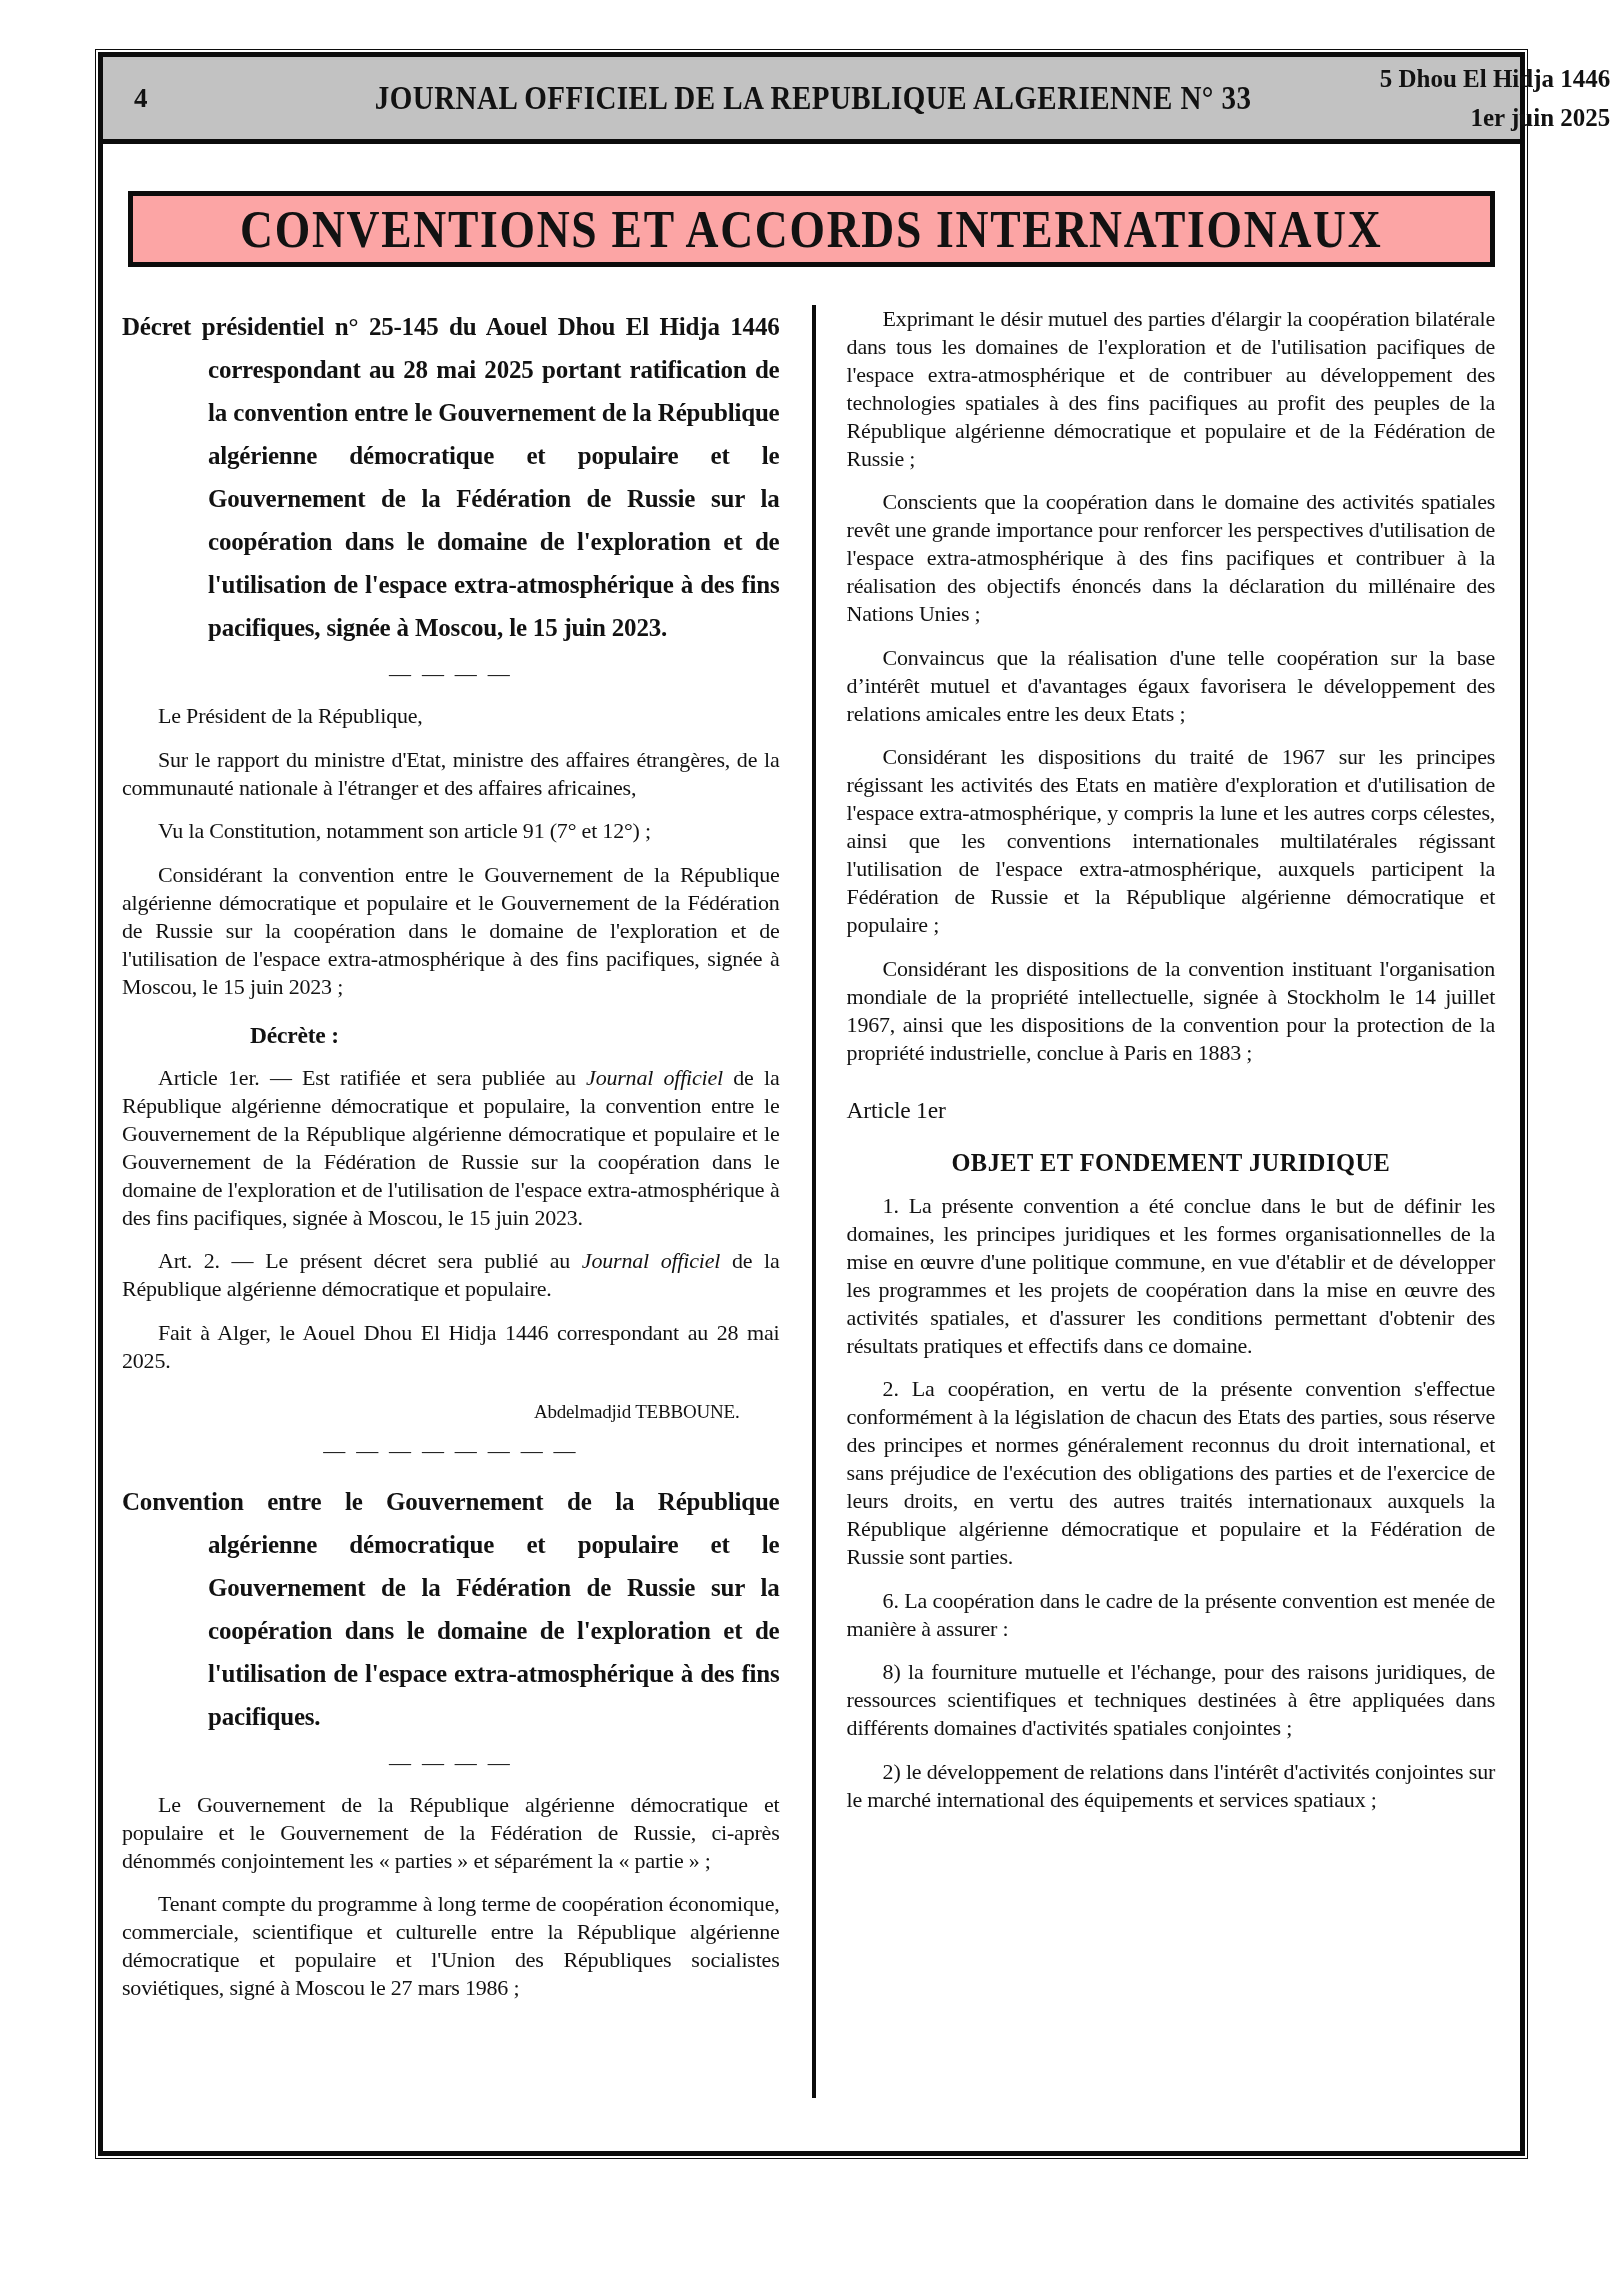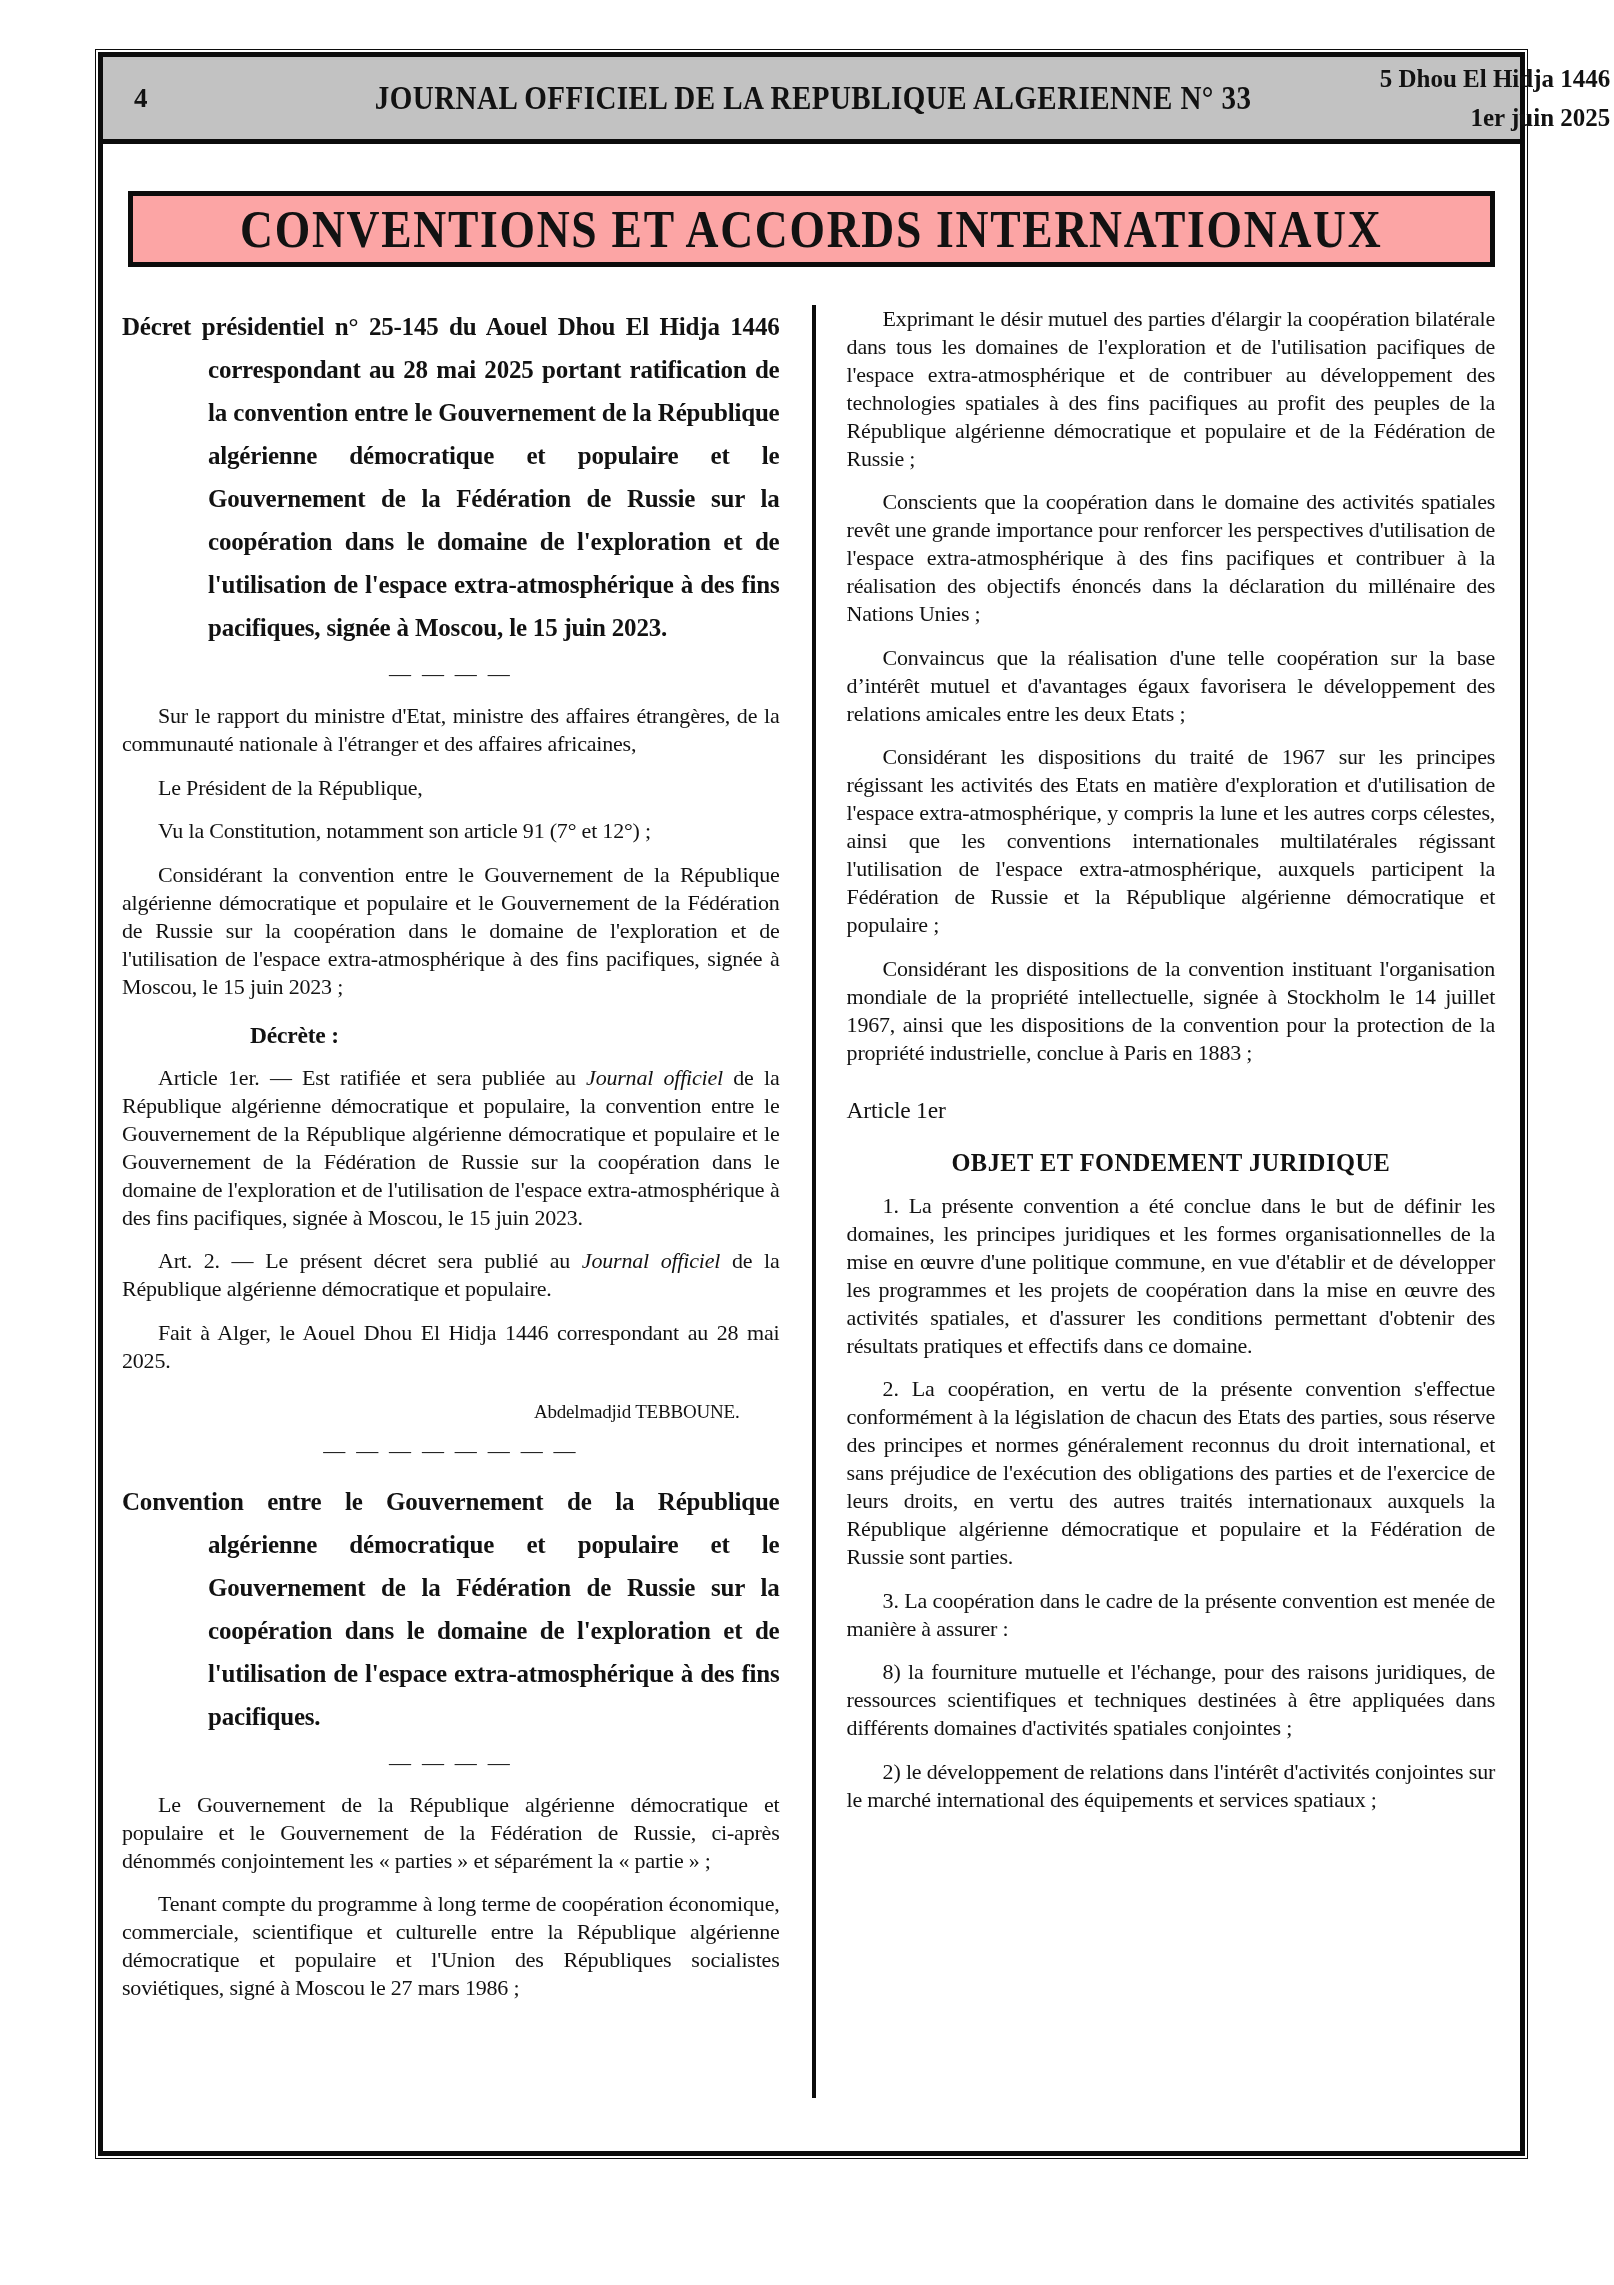--- a/index.html
+++ b/index.html
@@ -74,22 +74,22 @@
     </div>
 
     <div class="banner">
       <span class="banner-text">CONVENTIONS ET ACCORDS INTERNATIONAUX</span>
     </div>
 
     <div class="columns">
       <div class="col col-left" id="col-left">
           <div class="blk lead">Décret présidentiel n° 25-145 du Aouel Dhou El Hidja 1446 correspondant au 28 mai 2025 portant ratification de la convention entre le Gouvernement de la République algérienne démocratique et populaire et le Gouvernement de la Fédération de Russie sur la coopération dans le domaine de l'exploration et de l'utilisation de l'espace extra-atmosphérique à des fins pacifiques, signée à Moscou, le 15 juin 2023.</div>
           <div class="blk sep">— — — —</div>
+          <div class="blk para">Le Président de la République,</div>
           <div class="blk para">Sur le rapport du ministre d'Etat, ministre des affaires étrangères, de la communauté nationale à l'étranger et des affaires africaines,</div>
-          <div class="blk para">Le Président de la République,</div>
           <div class="blk para">Vu la Constitution, notamment son article 91 (7° et 12°) ;</div>
           <div class="blk para">Considérant la convention entre le Gouvernement de la République algérienne démocratique et populaire et le Gouvernement de la Fédération de Russie sur la coopération dans le domaine de l'exploration et de l'utilisation de l'espace extra-atmosphérique à des fins pacifiques, signée à Moscou, le 15 juin 2023 ;</div>
           <div class="blk label">Décrète :</div>
           <div class="blk para"><span>Article 1er. — Est ratifiée et sera publiée au </span><i>Journal officiel</i><span> de la République algérienne démocratique et populaire, la convention entre le Gouvernement de la République algérienne démocratique et populaire et le Gouvernement de la Fédération de Russie sur la coopération dans le domaine de l'exploration et de l'utilisation de l'espace extra-atmosphérique à des fins pacifiques, signée à Moscou, le 15 juin 2023.</span></div>
           <div class="blk para"><span>Art. 2. — Le présent décret sera publié au </span><i>Journal officiel</i><span> de la République algérienne démocratique et populaire.</span></div>
           <div class="blk para">Fait à Alger, le Aouel Dhou El Hidja 1446 correspondant au 28 mai 2025.</div>
           <div class="blk signature">Abdelmadjid TEBBOUNE.</div>
           <div class="blk sep">— — — — — — — —</div>
           <div class="blk lead">Convention entre le Gouvernement de la République algérienne démocratique et populaire et le Gouvernement de la Fédération de Russie sur la coopération dans le domaine de l'exploration et de l'utilisation de l'espace extra-atmosphérique à des fins pacifiques.</div>
           <div class="blk sep">— — — —</div>
@@ -100,21 +100,21 @@
       <div class="col col-right" id="col-right">
           <div class="blk para">Exprimant le désir mutuel des parties d'élargir la coopération bilatérale dans tous les domaines de l'exploration et de l'utilisation pacifiques de l'espace extra-atmosphérique et de contribuer au développement des technologies spatiales à des fins pacifiques au profit des peuples de la République algérienne démocratique et populaire et de la Fédération de Russie ;</div>
           <div class="blk para">Conscients que la coopération dans le domaine des activités spatiales revêt une grande importance pour renforcer les perspectives d'utilisation de l'espace extra-atmosphérique à des fins pacifiques et contribuer à la réalisation des objectifs énoncés dans la déclaration du millénaire des Nations Unies ;</div>
           <div class="blk para">Convaincus que la réalisation d'une telle coopération sur la base d’intérêt mutuel et d'avantages égaux favorisera le développement des relations amicales entre les deux Etats ;</div>
           <div class="blk para">Considérant les dispositions du traité de 1967 sur les principes régissant les activités des Etats en matière d'exploration et d'utilisation de l'espace extra-atmosphérique, y compris la lune et les autres corps célestes, ainsi que les conventions internationales multilatérales régissant l'utilisation de l'espace extra-atmosphérique, auxquels participent la Fédération de Russie et la République algérienne démocratique et populaire ;</div>
           <div class="blk para">Considérant les dispositions de la convention instituant l'organisation mondiale de la propriété intellectuelle, signée à Stockholm le 14 juillet 1967, ainsi que les dispositions de la convention pour la protection de la propriété industrielle, conclue à Paris en 1883 ;</div>
           <div class="blk center">Article 1er</div>
           <div class="blk center_bold">OBJET ET FONDEMENT JURIDIQUE</div>
           <div class="blk para">1. La présente convention a été conclue dans le but de définir les domaines, les principes juridiques et les formes organisationnelles de la mise en œuvre d'une politique commune, en vue d'établir et de développer les programmes et les projets de coopération dans la mise en œuvre des activités spatiales, et d'assurer les conditions permettant d'obtenir des résultats pratiques et effectifs dans ce domaine.</div>
           <div class="blk para">2. La coopération, en vertu de la présente convention s'effectue conformément à la législation de chacun des Etats des parties, sous réserve des principes et normes généralement reconnus du droit international, et sans préjudice de l'exécution des obligations des parties et de l'exercice de leurs droits, en vertu des autres traités internationaux auxquels la République algérienne démocratique et populaire et la Fédération de Russie sont parties.</div>
-          <div class="blk para">3. La coopération dans le cadre de la présente convention est menée de manière à assurer :</div>
+          <div class="blk para">6. La coopération dans le cadre de la présente convention est menée de manière à assurer :</div>
           <div class="blk para">8) la fourniture mutuelle et l'échange, pour des raisons juridiques, de ressources scientifiques et techniques destinées à être appliquées dans différents domaines d'activités spatiales conjointes ;</div>
           <div class="blk para">2) le développement de relations dans l'intérêt d'activités conjointes sur le marché international des équipements et services spatiaux ;</div>
         </div>
     </div>
 
   </div>
 </div>
 
 
 </body></html>

